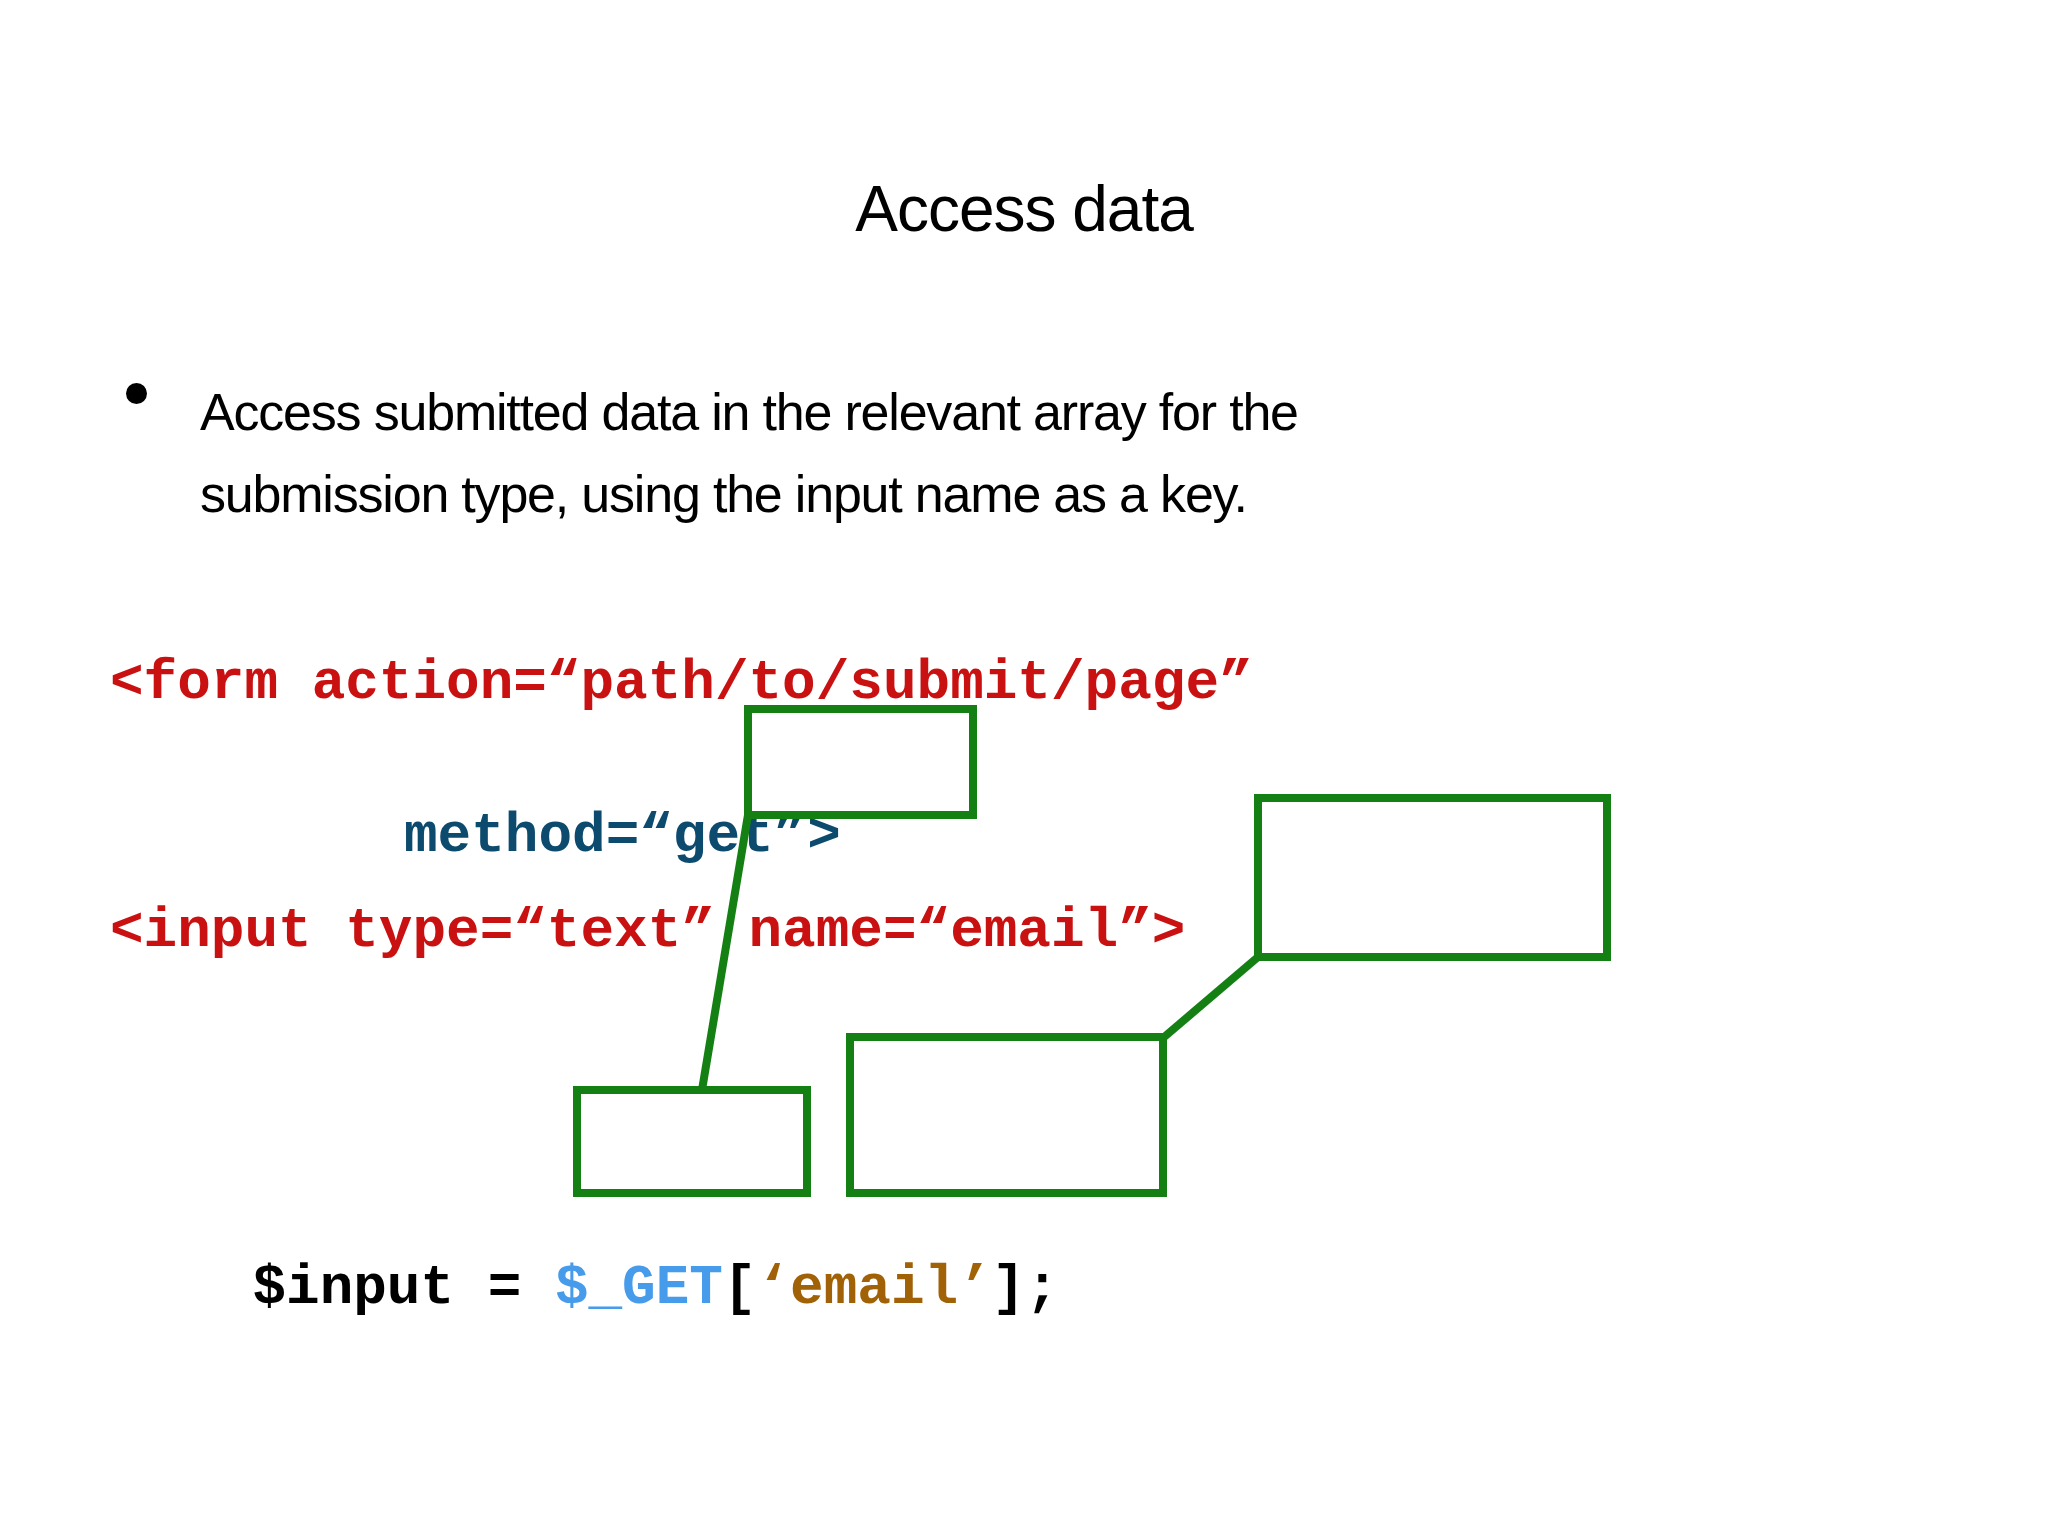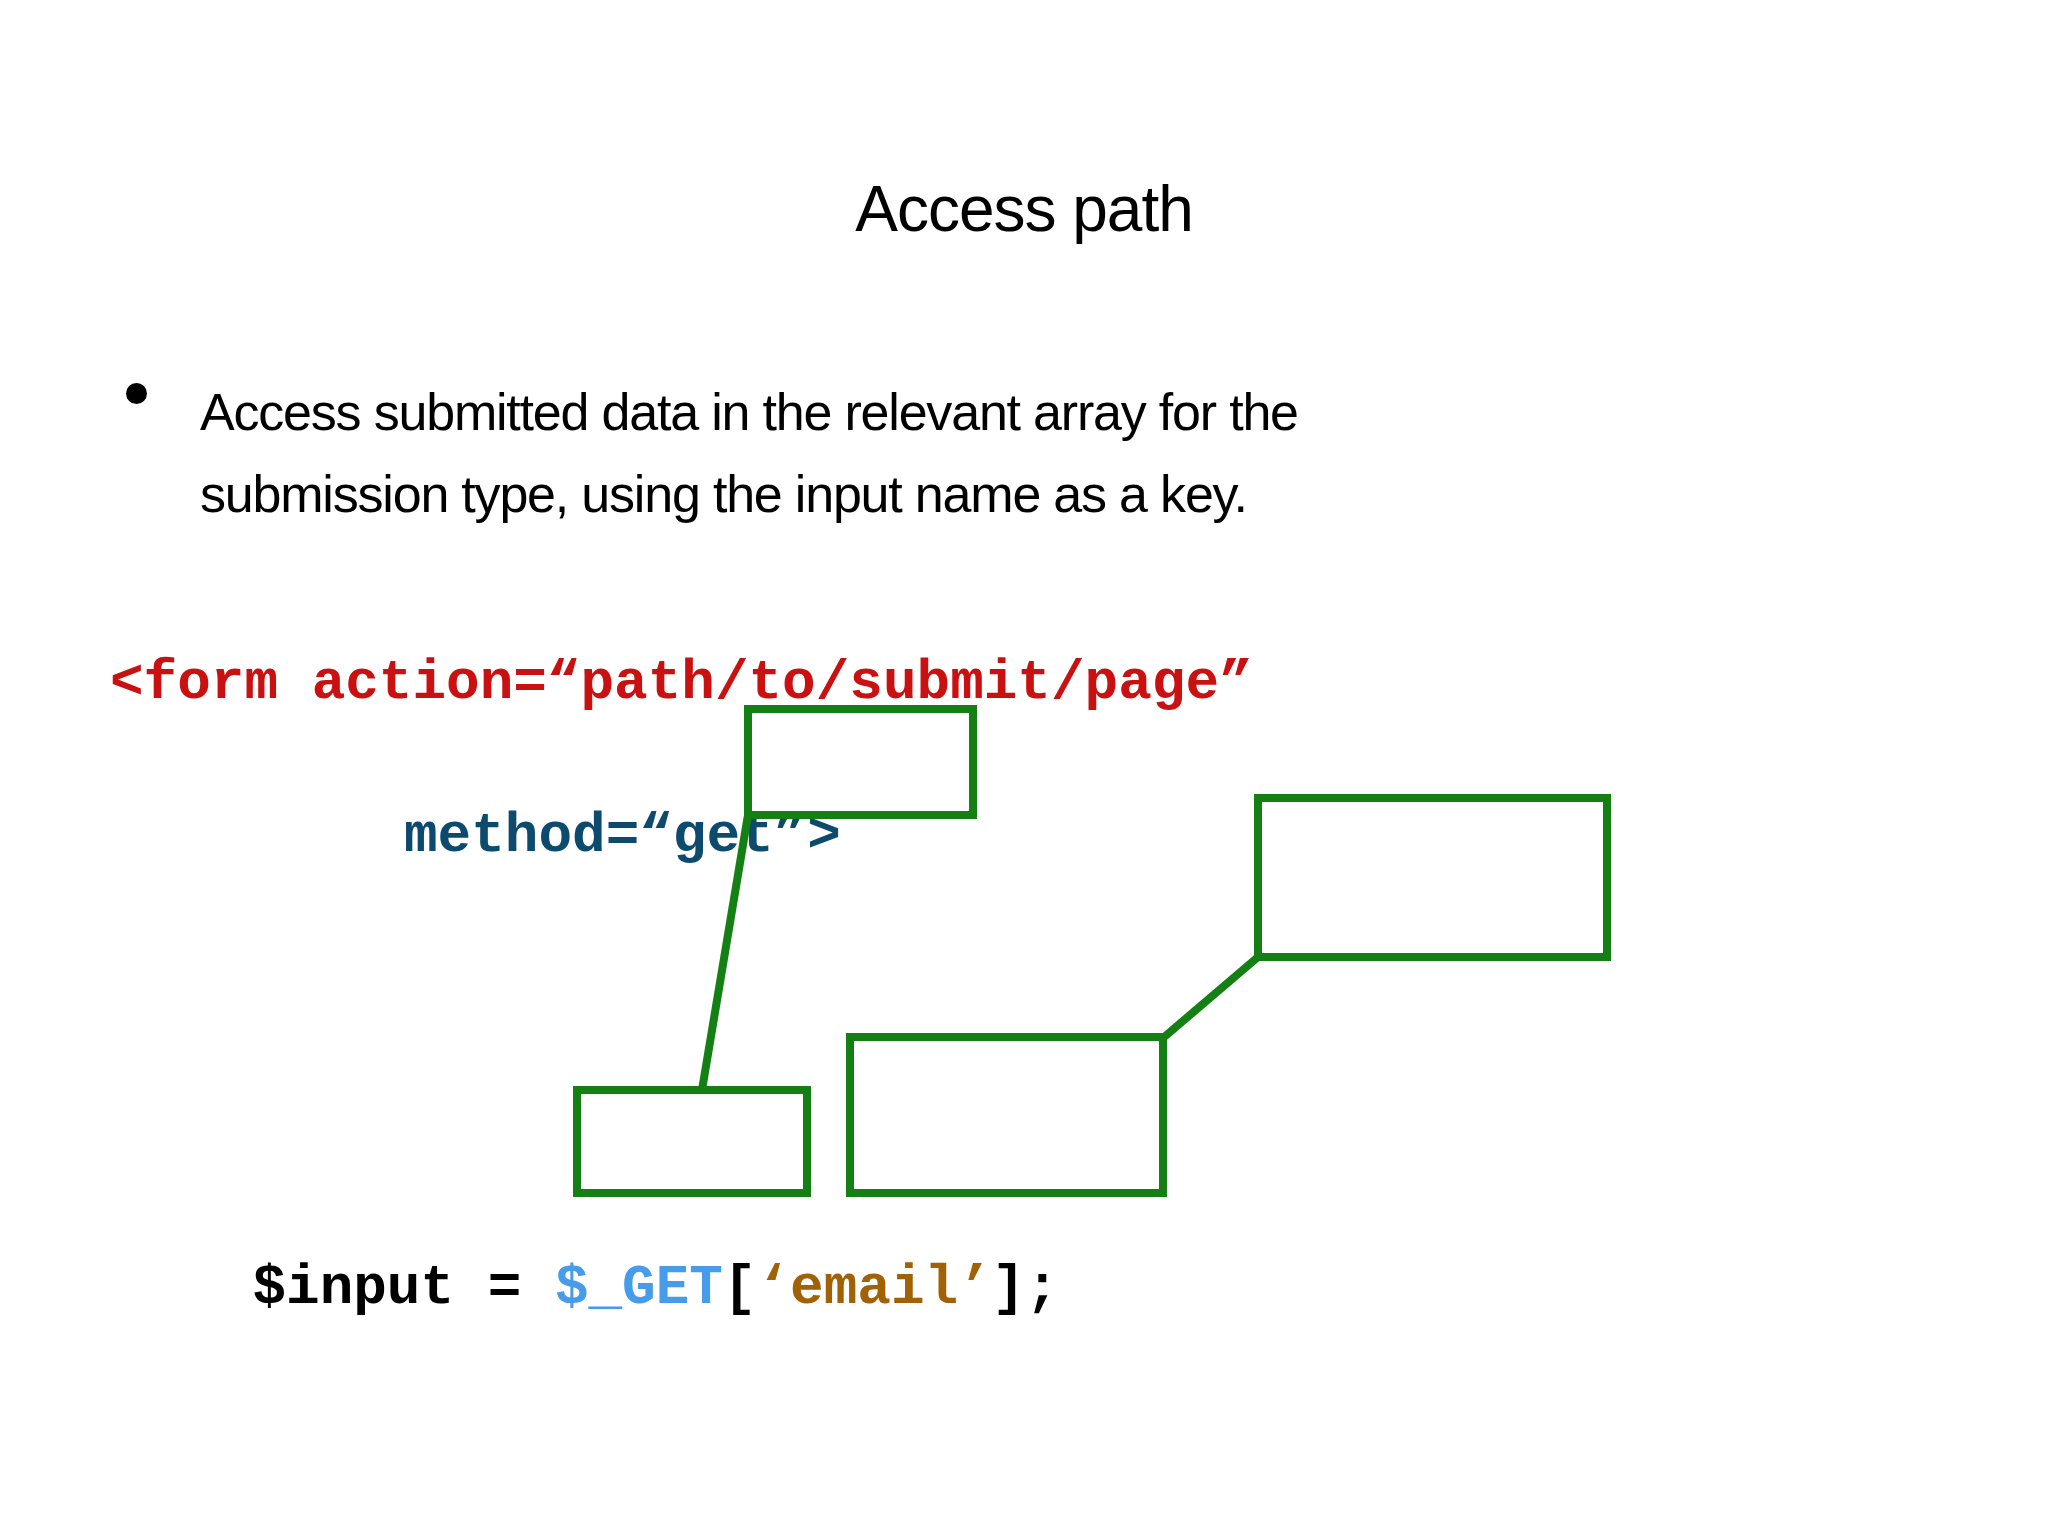--- a/index.html
+++ b/index.html
@@ -67,31 +67,32 @@
     width: 2048px;
     height: 1536px;
     pointer-events: none;
   }
 </style>
 </head>
 <body>
 
 <div class="stage">
 
-  <div class="slide-title">Access path</div>
+  <div class="slide-title">Access data</div>
 
   <div class="bullet-dot"></div>
 
   <div class="bullet-text">Access submitted data in the relevant array for the
 submission type, using the input name as a key.</div>
 
   <div class="code-line code-1" style="color: rgb(200, 17, 16);">&lt;form action=“path/to/submit/page”</div>
 
   <div class="code-line code-2" style="color: #0c4a6e;">method=“get”&gt;</div>
 
+  <div class="code-line code-3" style="color: rgb(200, 17, 16);">&lt;input type=“text” name=“email”&gt;</div>
 
 
   <div class="code-line code-5">
     <span style="color: rgb(0, 0, 0);">$input = </span><span style="color: rgb(70, 155, 235);">$_GET</span><span style="color: rgb(0, 0, 0);">[</span><span style="color: #a16207;">‘email’</span><span style="color: rgb(0, 0, 0);">];</span>
   </div>
 
   <svg class="annotation-layer" width="2048" height="1536" viewBox="0 0 2048 1536" xmlns="http://www.w3.org/2000/svg">
     <rect fill="none" x="748" y="709" width="225" height="106" stroke="#148014" stroke-width="8"></rect>
     <rect fill="none" x="1258" y="798" width="349" height="159" stroke="#148014" stroke-width="8"></rect>
     <rect fill="none" x="577" y="1090" width="230" height="103" stroke="#148014" stroke-width="8"></rect>

